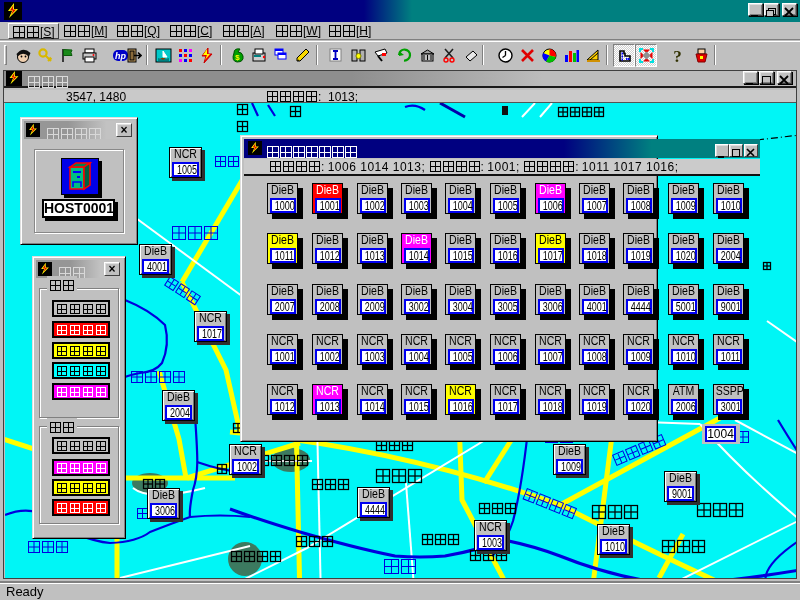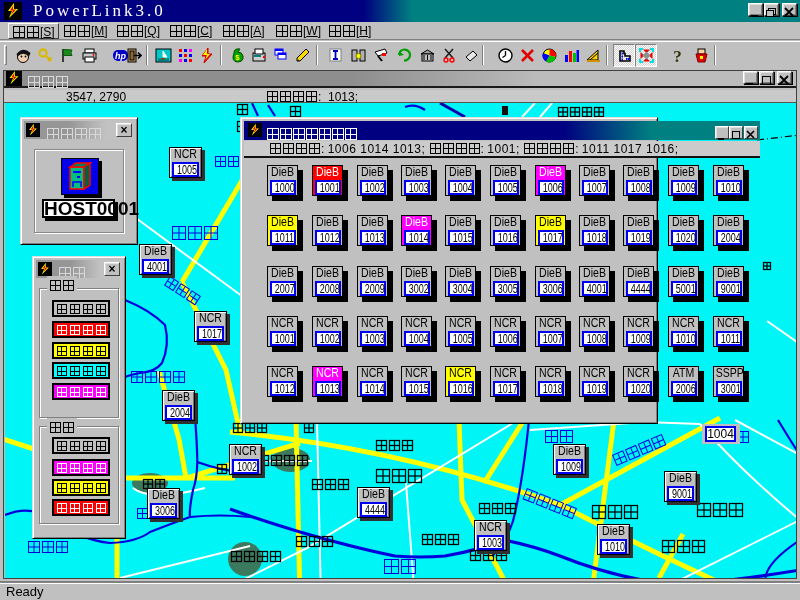--- a/index.html
+++ b/index.html
@@ -54,21 +54,20 @@
 #minfo .num{font-size:12px;letter-spacing:0.5px}
 .mwbtn{position:absolute;top:5px;width:14px;height:13px;background:#c0c0c0;border:1px solid;border-color:#fff #404040 #404040 #fff;box-shadow:inset 1px 1px 0 #dfdfdf}
 </style></head><body>
 
 <div id="titlebar">
 <svg id="appicon" viewBox="0 0 18 18">
       <rect width="18" height="18" fill="#000"></rect>
       <path d="M10,1 L4,9 L8,9 L5,16 L14,7 L10,7 Z" fill="#ff0"></path>
       <path d="M9.5,3 L6,8.5 L9,8.5 L7,13 L12,7.5 L8.8,7.5 Z" fill="#e00000"></path>
     </svg>
-<span id="apptitle">PowerLink3.0</span>
 <div class="wbtn" style="left:748px"><svg width="13" height="11">
         <rect x="2" y="8" width="7" height="2" fill="#000"></rect>
       </svg></div>
 <div class="wbtn" style="left:764px"><svg width="13" height="11">
         <rect x="3.5" y="1.5" width="7" height="6" fill="none" stroke="#000"></rect>
         <rect x="1.5" y="3.5" width="7" height="6" fill="#c0c0c0" stroke="#000"></rect>
       </svg></div>
 <div class="wbtn" style="left:782px"><svg width="13" height="11">
         <path d="M2,1 L10,9 M10,1 L2,9" stroke="#000" stroke-width="1.8"></path>
       </svg></div>
@@ -312,21 +311,21 @@
       </svg></div>
 <div class="wbtn" style="left:756px;top:2px"><svg width="13" height="11">
         <rect x="2.5" y="1.5" width="8" height="8" fill="none" stroke="#000"></rect>
       </svg></div>
 <div class="wbtn" style="left:774px;top:2px"><svg width="13" height="11">
         <path d="M2,1 L10,9 M10,1 L2,9" stroke="#000" stroke-width="1.8"></path>
       </svg></div>
 </div>
 
 <div id="infobar">
-<span style="left:63px">3547, 2790</span>
+<span style="left:63px">3547, 1480</span>
 <span style="left:263px"><i class="c"></i><i class="c"></i><i class="c"></i><i class="c"></i>:&nbsp; 1013;</span>
 </div>
 
 <svg id="map" width="792" height="475" viewBox="5 103 792 475">
 <rect x="5" y="103" width="792" height="475" fill="#00f6f6"></rect>
 <ellipse cx="291" cy="460" rx="19" ry="12" fill="#3c7a60"></ellipse>
 <ellipse cx="150" cy="483" rx="18" ry="10" fill="#3c7a60"></ellipse>
 <ellipse cx="245" cy="559" rx="17" ry="17" fill="#3c7a60"></ellipse>
 <g stroke="#ffff00" stroke-width="5" fill="none">
 <path d="M247,172 L182,282"></path>
@@ -881,21 +880,21 @@
         <g>
           <path d="M8,8 L22,8 L22,30 L8,30 Z" fill="#00c080" stroke="#f00" stroke-width="1.5"></path>
           <path d="M8,8 L14,4 L28,4 L22,8 Z" fill="#008050" stroke="#f00" stroke-width="1.5"></path>
           <path d="M22,8 L28,4 L28,26 L22,30 Z" fill="#006040" stroke="#f00" stroke-width="1.5"></path>
           <rect x="11" y="12" width="8" height="2" fill="#00f"></rect>
           <rect x="15" y="17" width="3" height="2" fill="#00f"></rect>
           <path d="M11,28 L11,23 L19,23 L19,28" fill="none" stroke="#00f" stroke-width="1.5"></path>
         </g>
       </svg>
 </div>
-<div style="position:absolute;left:21px;top:81px;width:73px;height:19px;background:#fff;border:2px solid #000;box-shadow:3px 3px 0 #000;font-weight:bold;font-size:19px;text-align:center;line-height:15px;color:#000">HOST0001</div>
+<div style="position:absolute;left:21px;top:81px;width:73px;height:19px;background:#fff;border:2px solid #000;box-shadow:3px 3px 0 #000;font-weight:bold;font-size:14px;text-align:center;line-height:15px;color:#000">HOST0001</div>
 </div>
 
 <div class="win" id="legwin" style="left:32px;top:256px;width:94px;height:283px">
 <div class="wtitle">
       <svg class="ic" viewBox="0 0 18 18">
         <rect width="18" height="18" fill="#000"></rect>
         <path d="M10,1 L4,9 L8,9 L5,16 L14,7 L10,7 Z" fill="#ff0"></path>
         <path d="M9.5,3 L6,8.5 L9,8.5 L7,13 L12,7.5 L8.8,7.5 Z" fill="#e00000"></path>
       </svg>
 <span class="tt"><i class="c12"></i><i class="c12"></i></span>
@@ -909,21 +908,21 @@
 <div class="leg" style="top:105px;background:#00ffff;color:#000"><i class="c10"></i><i class="c10"></i><i class="c10"></i><i class="c10"></i></div>
 <div class="leg" style="top:126px;background:#ff00ff;color:#fff"><i class="c10"></i><i class="c10"></i><i class="c10"></i><i class="c10"></i></div>
 <div class="grp" style="top:169px;height:98px"></div>
 <div class="grplab" style="top:161px"><i class="c"></i><i class="c"></i></div>
 <div class="leg" style="top:180px;background:#c0c0c0;color:#000"><i class="c10"></i><i class="c10"></i><i class="c10"></i><i class="c10"></i></div>
 <div class="leg" style="top:202px;background:#ff00ff;color:#fff"><i class="c10"></i><i class="c10"></i><i class="c10"></i><i class="c10"></i></div>
 <div class="leg" style="top:222px;background:#ffff00;color:#000"><i class="c10"></i><i class="c10"></i><i class="c10"></i><i class="c10"></i></div>
 <div class="leg" style="top:242px;background:#ff0000;color:#fff"><i class="c10"></i><i class="c10"></i><i class="c10"></i><i class="c10"></i></div>
 </div>
 
-<div class="win" id="matwin" style="left:240px;top:117px;width:418px;height:307px">
+<div class="win" id="matwin" style="left:240px;top:135px;width:418px;height:307px">
 <div id="mtitle">
 <svg class="ic" style="position:absolute;left:4px;top:2px" width="14" height="14" viewBox="0 0 18 18">
         <rect width="18" height="18" fill="#000"></rect>
         <path d="M10,1 L4,9 L8,9 L5,16 L14,7 L10,7 Z" fill="#ff0"></path>
         <path d="M9.5,3 L6,8.5 L9,8.5 L7,13 L12,7.5 L8.8,7.5 Z" fill="#e00000"></path>
       </svg>
 <span class="tt"><i class="c12"></i><i class="c12"></i><i class="c12"></i><i class="c12"></i><i class="c12"></i><i class="c12"></i><i class="c12"></i></span>
 <div class="mwbtn" style="left:471px"><svg width="12" height="11">
           <rect x="2" y="8" width="6" height="2" fill="#000"></rect>
         </svg></div>

